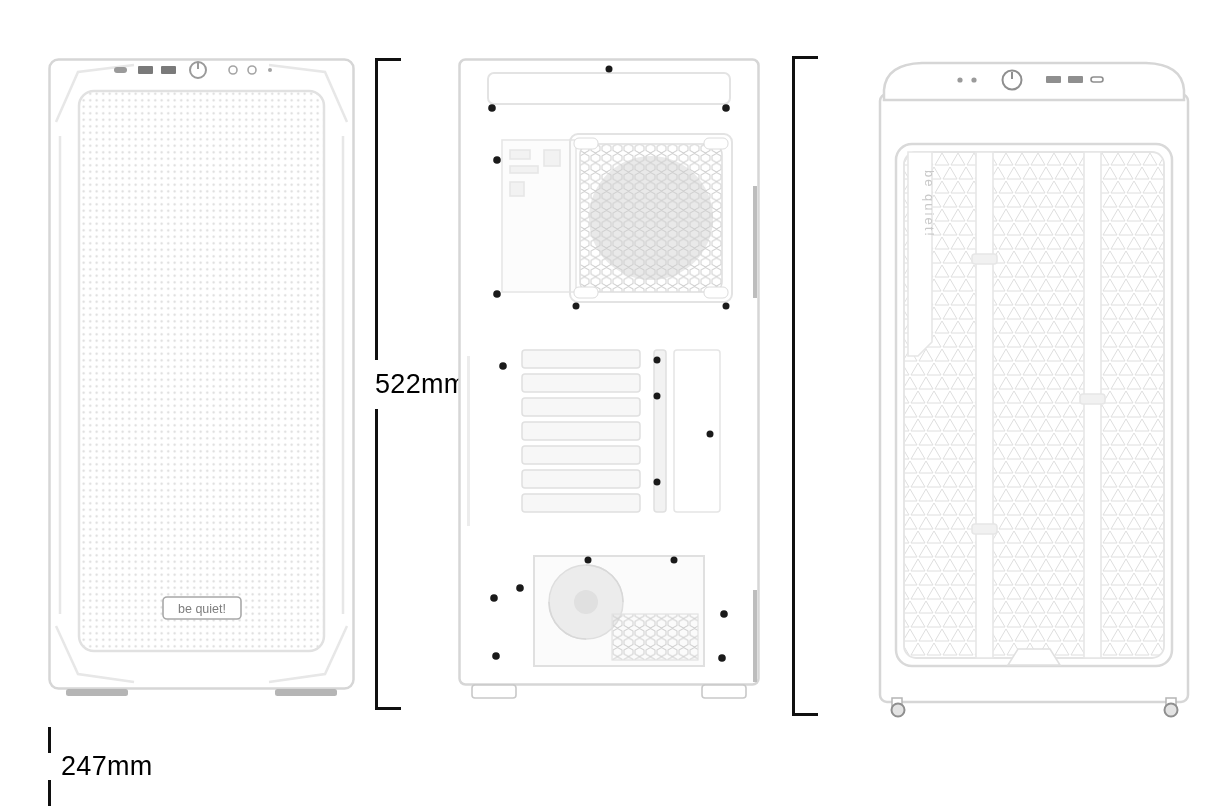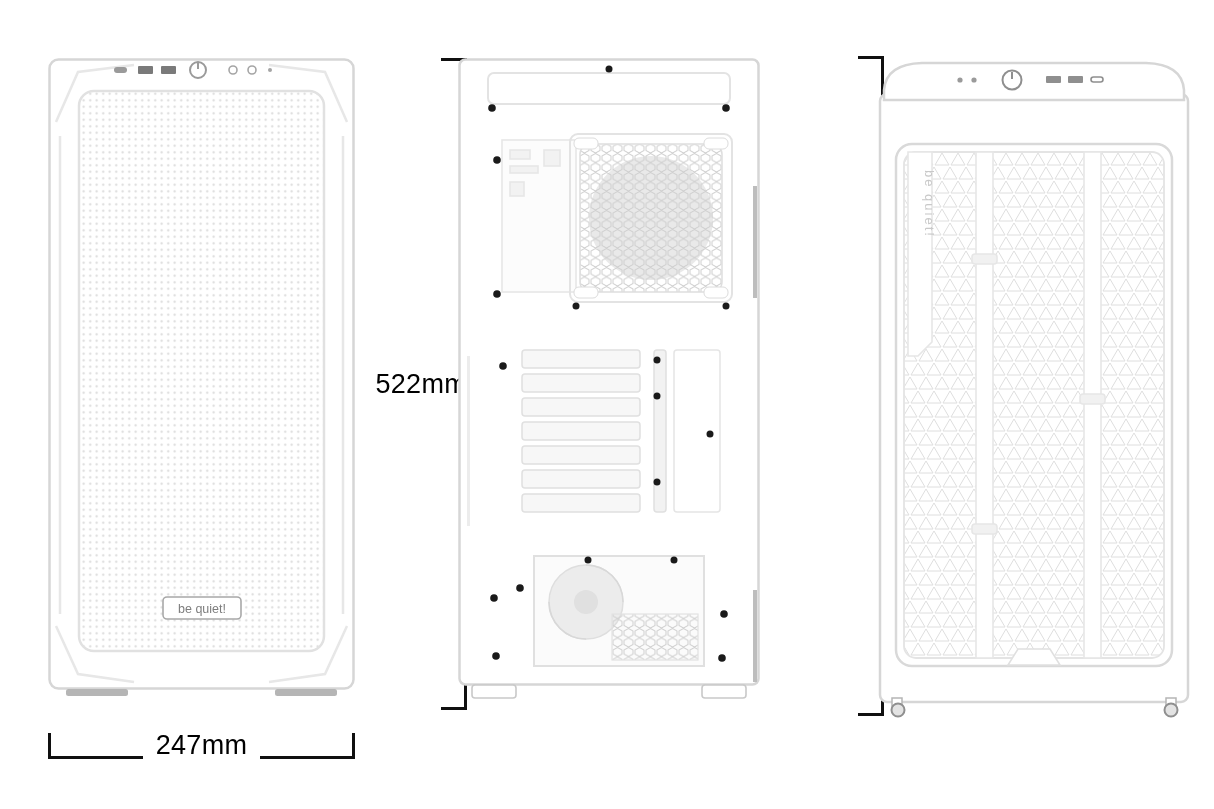--- a/index.html
+++ b/index.html
@@ -1,22 +1,22 @@
 <!DOCTYPE html>
 <html><head>
 <meta charset="utf-8">
 <style>
   *{margin:0;padding:0;box-sizing:border-box}
   html,body{background:#ffffff}
   .stage{position:relative;width:1214px;height:809px;background:#fff;
          font-family:"Liberation Sans",sans-serif;overflow:hidden}
   .case{position:absolute}
   .case svg{display:block}
-  .dim{position:absolute;display:flex;align-items:flex-end;color:#000}
-  .dim-h{flex-direction:row}
+  .dim{position:absolute;display:flex;align-items:flex-start;color:#000}
+  .dim-h{flex-direction:column}
   .dim-v{flex-direction:column}
   .tick-v{width:3px;height:26px;background:#101010;flex:0 0 auto}
   .tick-h{height:3px;width:26px;background:#101010;flex:0 0 auto}
   .hline{height:3px;background:#101010;flex:1 1 auto}
   .vline{width:3px;background:#101010;flex:1 1 auto}
   .dim-label{font-size:27px;line-height:1;letter-spacing:.3px;color:#000;white-space:nowrap}
   .dim-h .dim-label{padding:0 13px}
   .dim-v .dim-label{padding:11px 0}
 </style>
 </head>

